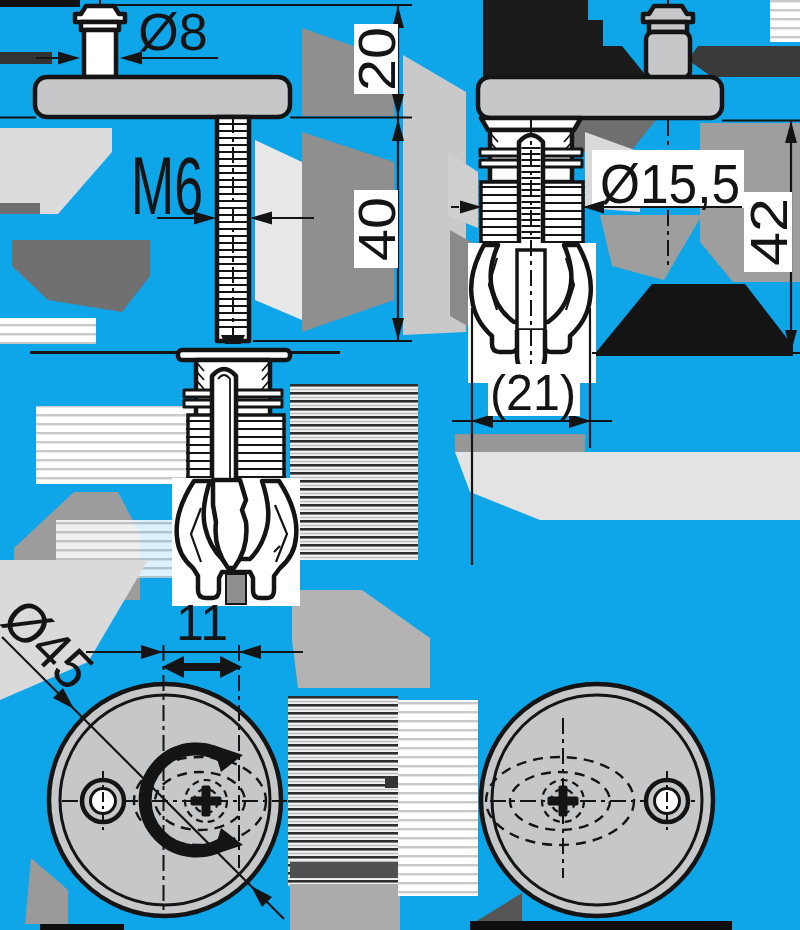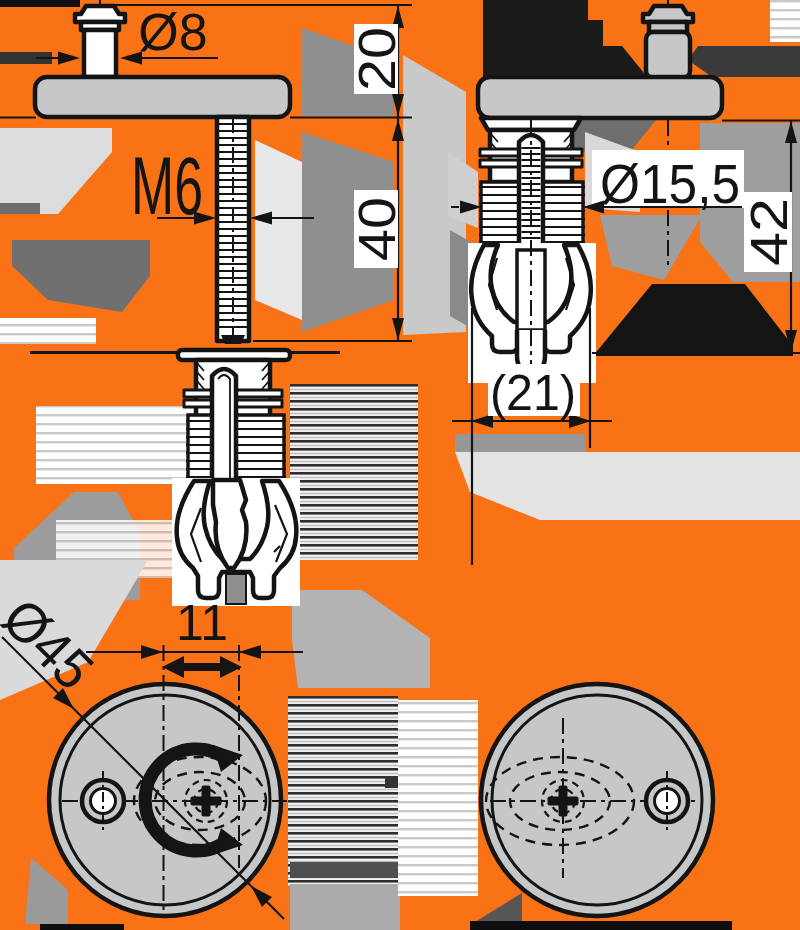--- a/index.html
+++ b/index.html
@@ -1,16 +1,16 @@
 <!DOCTYPE html>
 <html><head>
 <meta charset="utf-8">
 <style>
   html,body{margin:0;padding:0;background:#ffffff;}
-  .stage{position:relative;width:800px;height:930px;background:#f97316;overflow:hidden;
+  .stage{position:relative;width:800px;height:930px;background:#0ea5e9;overflow:hidden;
          font-family:"Liberation Sans", sans-serif;}
   svg{display:block}
   .outline{fill:#ffffff;stroke:#141414;stroke-width:4.5;stroke-linejoin:round;}
   .outline-gray{fill:#c6c7c8;stroke:#141414;stroke-width:4.5;stroke-linejoin:round;}
   .thin{stroke:#141414;stroke-width:2.2;fill:none;}
   .med{stroke:#141414;stroke-width:3;fill:none;}
   .hatch{stroke:#141414;stroke-width:1.8;fill:none;}
   .rib{stroke:#141414;stroke-width:2.2;fill:none;}
   .cl{stroke:#141414;stroke-width:2;stroke-dasharray:16 5 4 5;fill:none;}
   .cls{stroke:#141414;stroke-width:2;stroke-dasharray:10 4 3 4;fill:none;}

